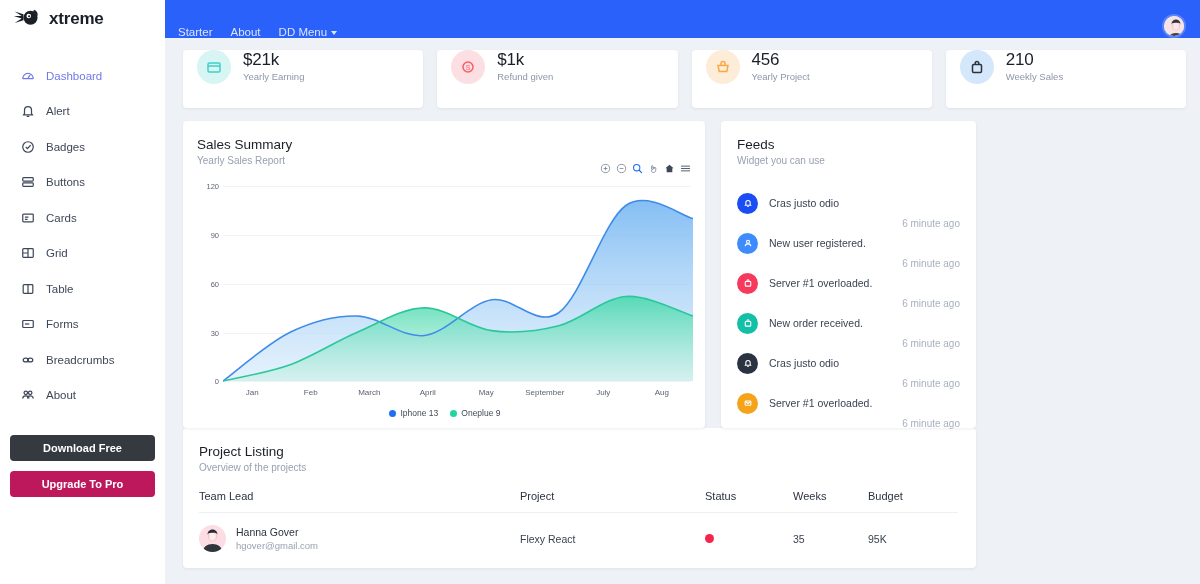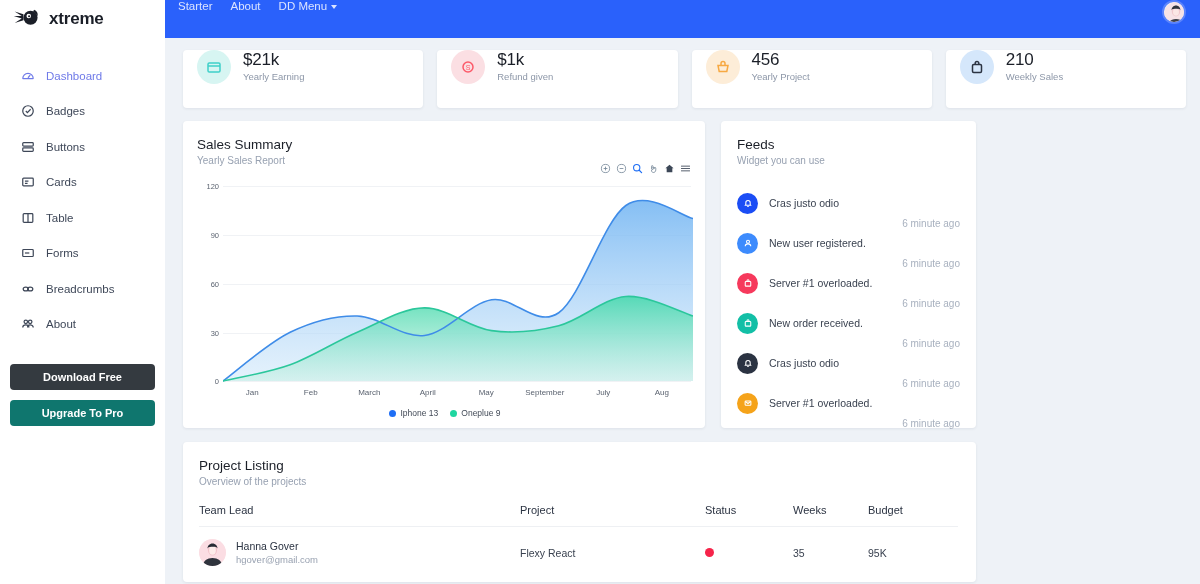--- a/index.html
+++ b/index.html
@@ -42,28 +42,28 @@
   .nav-item.active .ico svg { stroke: #6f7ae8; }
   .side-buttons { margin-top: 22px; padding: 0 10px;
     display: flex; flex-direction: column; gap: 10px; }
   .btn-dl, .btn-pro {
     height: 26px; border-radius: 4px; border: none;
     font-size: 11px; font-weight: 700; color: #fff;
     font-family: "Liberation Sans", sans-serif; cursor: pointer;
     display: flex; align-items: center; justify-content: center;
   }
   .btn-dl { background: #343a40; }
-  .btn-pro { background: #0f766e; }
+  .btn-pro { background: #be185d; }
 
   
   .main { flex: 1; height: 584px; position: relative;
           background: #eef2f7; overflow: hidden; }
   .topbar {
     height: 38px; background: #2a61fb;
-    display: flex; align-items: flex-start; justify-content: space-between;
+    display: flex; align-items: flex-end; justify-content: space-between;
     padding: 0 14px 0 13px;
   }
   .topnav { display: flex; align-items: center; gap: 18px; }
   .topnav a {
     color: #dbe4ff; font-size: 11.5px; text-decoration: none;
     cursor: pointer; display: flex; align-items: center; gap: 4px;
   }
   .caret {
     width: 0; height: 0; border-left: 3.5px solid transparent;
     border-right: 3.5px solid transparent; border-top: 4px solid #dbe4ff;
@@ -139,21 +139,21 @@
   .feed-ico {
     width: 21px; height: 21px; border-radius: 50%; flex: 0 0 auto;
     display: flex; align-items: center; justify-content: center;
   }
   .feed-ico svg { width: 10px; height: 10px; stroke: #fff;
                   fill: none; stroke-width: 1.7; }
   .feed-txt { flex: 1; font-size: 10.5px; color: #3a4250; }
   .feed-time { font-size: 10px; color: #a8b1bf; margin-top: 40px; }
 
   
-  .proj-card { margin-top: 14px; width: 793px; height: 140px;
+  .proj-card { width: 793px; height: 140px;
                padding: 16px 18px 0 16px; }
   .tbl { width: 100%; border-collapse: collapse; margin-top: 17px; }
   .tbl th {
     text-align: left; font-size: 11px; font-weight: 400;
     color: #2b3342; padding-bottom: 10px;
     border-bottom: 1px solid #eef0f3;
   }
   .tbl td { padding-top: 12px; font-size: 10.5px; color: #3a4250;
             vertical-align: middle; }
   .lead { display: flex; align-items: center; gap: 10px; }
@@ -197,20 +197,29 @@
               <path d="M2 11a6 6 0 1 1 12 0"></path>
               <path d="M2 11h12"></path>
               <path d="M8 10 L10.5 7"></path>
             </svg>
         </span>
         <span>Dashboard</span>
       </div>
       <div class="nav-item">
         <span class="ico">
           <svg viewBox="0 0 16 16">
+              <path d="M4 11V7a4 4 0 0 1 8 0v4l1 1.5H3L4 11z"></path>
+              <path d="M6.8 13.5a1.4 1.4 0 0 0 2.4 0"></path>
+            </svg>
+        </span>
+        <span>Alert</span>
+      </div>
+      <div class="nav-item">
+        <span class="ico">
+          <svg viewBox="0 0 16 16">
               <circle cx="8" cy="8" r="6"></circle>
               <path d="M5.5 8l1.8 1.8L11 6"></path>
             </svg>
         </span>
         <span>Badges</span>
       </div>
       <div class="nav-item">
         <span class="ico">
           <svg viewBox="0 0 16 16">
               <rect x="2" y="3" width="12" height="4" rx="1"></rect>
@@ -220,20 +229,29 @@
         <span>Buttons</span>
       </div>
       <div class="nav-item">
         <span class="ico">
           <svg viewBox="0 0 16 16">
               <rect x="2" y="3.5" width="12" height="9" rx="1"></rect>
               <path d="M4.5 7h4M4.5 9.5h3"></path>
             </svg>
         </span>
         <span>Cards</span>
+      </div>
+      <div class="nav-item">
+        <span class="ico">
+          <svg viewBox="0 0 16 16">
+              <rect x="2" y="3" width="12" height="10" rx="1"></rect>
+              <path d="M8 3v10M2 8h6"></path>
+            </svg>
+        </span>
+        <span>Grid</span>
       </div>
       <div class="nav-item">
         <span class="ico">
           <svg viewBox="0 0 16 16">
               <rect x="2.5" y="3" width="11" height="10" rx="1"></rect>
               <path d="M8 3v10"></path>
             </svg>
         </span>
         <span>Table</span>
       </div>

